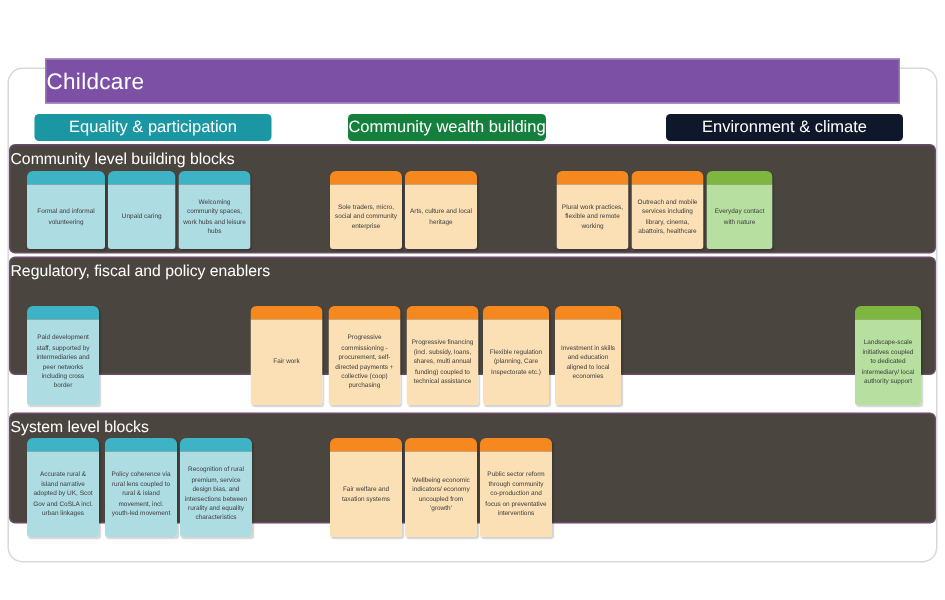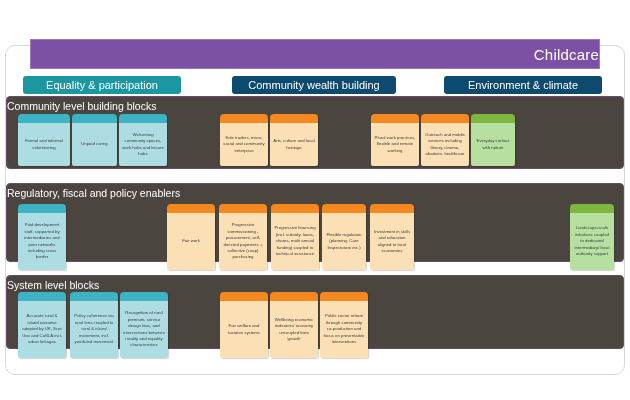--- a/index.html
+++ b/index.html
@@ -31,53 +31,53 @@
 
   
   .title-bar {
     position: absolute;
     left: 30px; top: 39px;
     width: 570px; height: 30px;
     background: #7B50A5;
     border: 1px solid #9a7ab8;
     display: flex;
     align-items: center;
-    justify-content: flex-end;
+    justify-content: flex-start;
     color: #ffffff;
     font-size: 15px;
     letter-spacing: .2px;
   }
 
   
   .pill {
     position: absolute;
     top: 76px;
     height: 18px;
     display: flex;
     align-items: center;
     justify-content: center;
     color: #ffffff;
     font-size: 11px;
     border-radius: 3px;
   }
   .pill-equality    { left: 23px;  width: 158px; background: #1B97A4; }
-  .pill-wealth      { left: 232px; width: 164px; background: #0c4a6e; }
-  .pill-environment { left: 444px; width: 158px; background: #0c4a6e; }
+  .pill-wealth      { left: 232px; width: 132px; background: #15803d; }
+  .pill-environment { left: 444px; width: 158px; background: #0f172a; }
 
   
   .band {
     position: absolute;
     left: 6px;
     width: 618px;
     background: #4A463F;
     border: 1px solid #6b4a6b;
     border-radius: 4px;
   }
   .band-1 { top: 96px;  height: 73px; }
-  .band-2 { top: 183px; height: 79px; padding-left: 15px; }
+  .band-2 { top: 171px; height: 79px; padding-left: 15px; }
   .band-3 { top: 275px; height: 74px; }
 
   .band-title {
     position: absolute;
     left: 0; right: 0; top: 3px;
     text-align: left;
     color: #ffffff;
     font-size: 10.5px;
   }
 

